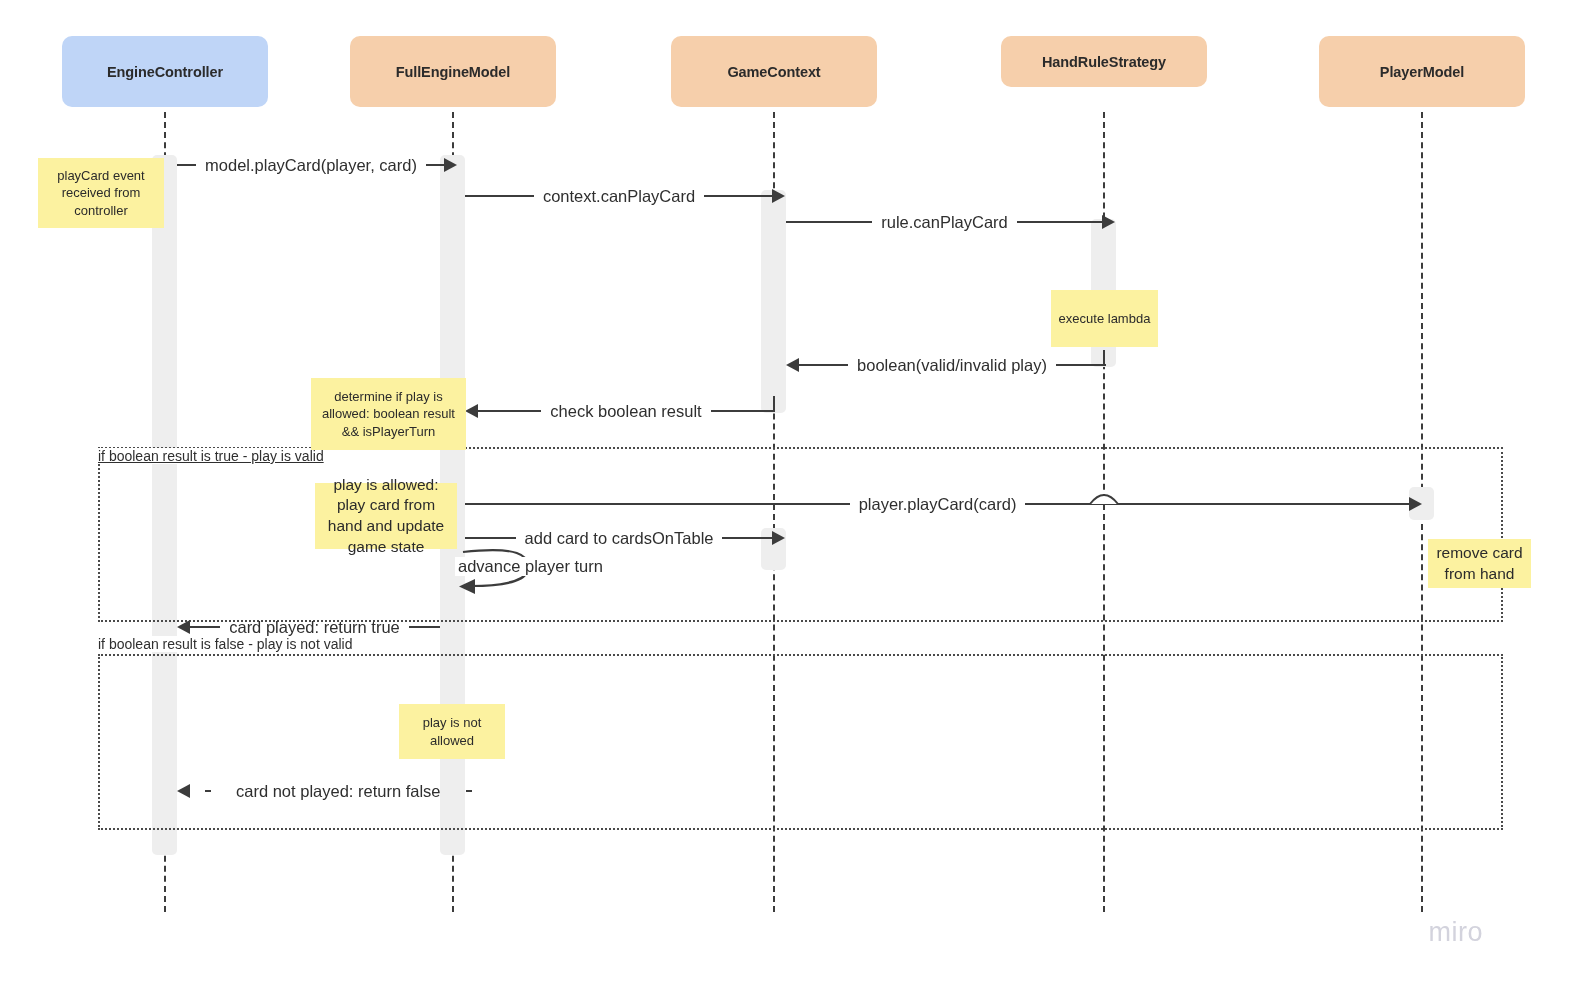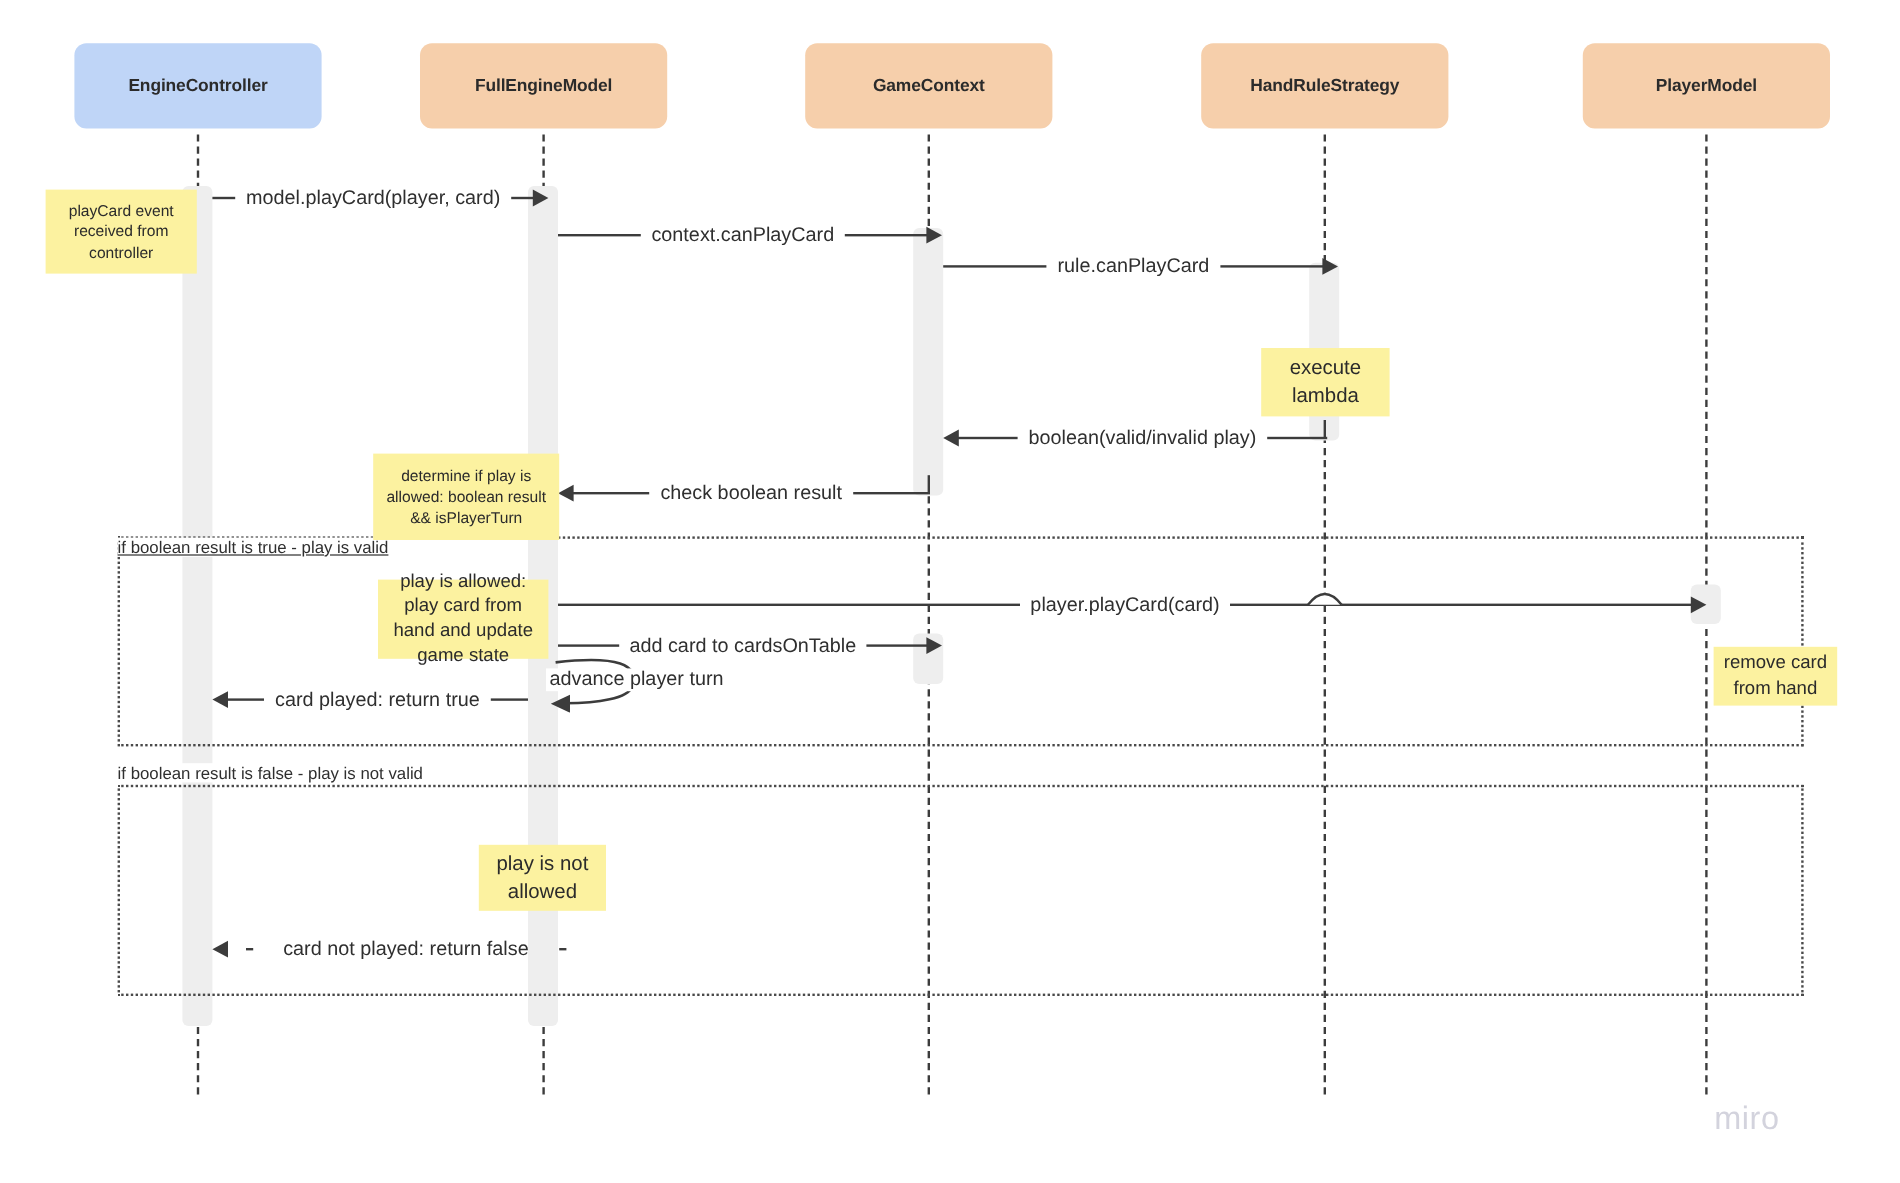--- a/index.html
+++ b/index.html
@@ -88,21 +88,21 @@
     display: flex;
     align-items: center;
     justify-content: center;
     text-align: center;
     box-sizing: border-box;
     color: #2b2b2b;
     line-height: 1.33;
     padding: 4px 6px;
     margin-top: 28px;
   }
-  .note.big  { font-size: 17px; }
+  .note.big  { font-size: 13px; }
   .note.mid  { font-size: 15.5px; }
   .note.small{ font-size: 13px; }
   
   .fragment {
     position: absolute;
     border: 2px dotted #4a4a4a;
     box-sizing: border-box;
     background: transparent;
   }
   .fragment-label {
@@ -154,21 +154,21 @@
 
   <div class="participant" style="left:62px; top:36px; width:206px; height:71px; background:#bfd5f7;">
     <span class="p-label">EngineController</span>
   </div>
   <div class="participant" style="left:350px; top:36px; width:206px; height:71px; background:#f6cfab;">
     <span class="p-label">FullEngineModel</span>
   </div>
   <div class="participant" style="left:671px; top:36px; width:206px; height:71px; background:#f6cfab;">
     <span class="p-label">GameContext</span>
   </div>
-  <div class="participant" style="left:1001px; top:36px; width:206px; height:71px; background:#f6cfab;">
+  <div class="participant" style="left:1001px; top:36px; width:206px; height:51px; background:#f6cfab;">
     <span class="p-label">HandRuleStrategy</span>
   </div>
   <div class="participant" style="left:1319px; top:36px; width:206px; height:71px; background:#f6cfab;">
     <span class="p-label">PlayerModel</span>
   </div>
 
   <div class="fragment" style="left:98px; top:447px; width:1405px; height:175px;"></div>
   <div class="fragment-label" style="left:98px; top:448px;text-decoration:underline;">if boolean result is true - play is valid</div>
 
   <div class="fragment" style="left:98px; top:654px; width:1405px; height:176px;"></div>
@@ -229,21 +229,21 @@
     <span class="line-seg"></span>
     <span class="arrow-r"></span>
   </div>
 
   <svg class="selfloop" style="left:455px; top:546px; width:110px; height:48px;" viewBox="0 0 110 48">
     <path d="M 8 6 C 60 0 78 8 72 26 C 68 36 44 40 16 40" fill="none" stroke="#3c3c3c" stroke-width="2.2"></path>
     <polygon points="20,33 4,40.5 20,48" fill="#3c3c3c"></polygon>
   </svg>
   <span class="selfloop-label" style="left:455px; top:557px;">advance player turn</span>
 
-  <div class="msg" style="left:177px; top:572px; width:263px;">
+  <div class="msg" style="left:177px; top:616px; width:263px;">
     <span class="arrow-l"></span>
     <span class="line-seg"></span>
     <span class="msg-label">card played: return true</span>
     <span class="line-seg"></span>
   </div>
 
   <div class="msg" style="left:177px; top:780px; width:263px;gap:16px;">
     <span class="arrow-l"></span>
     <span class="line-seg"></span>
     <span class="msg-label">card not played: return false</span>

